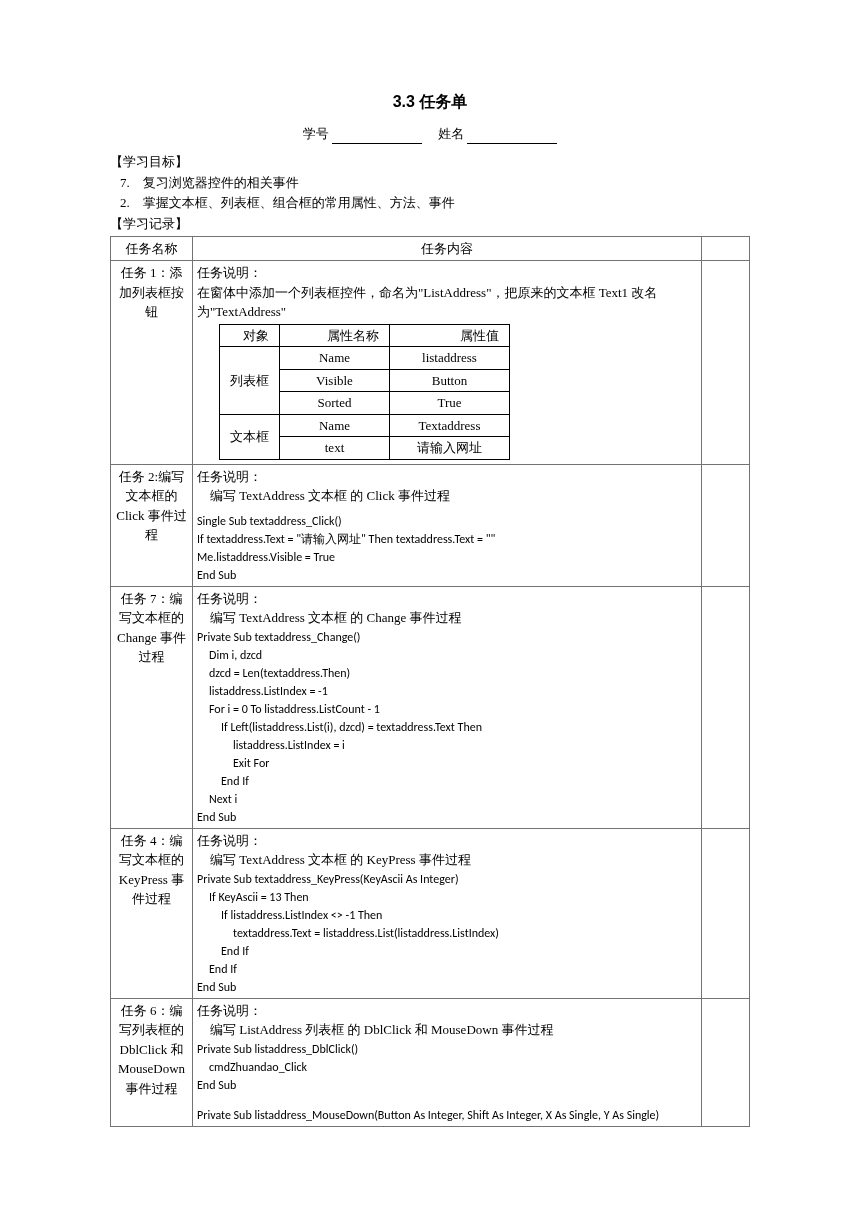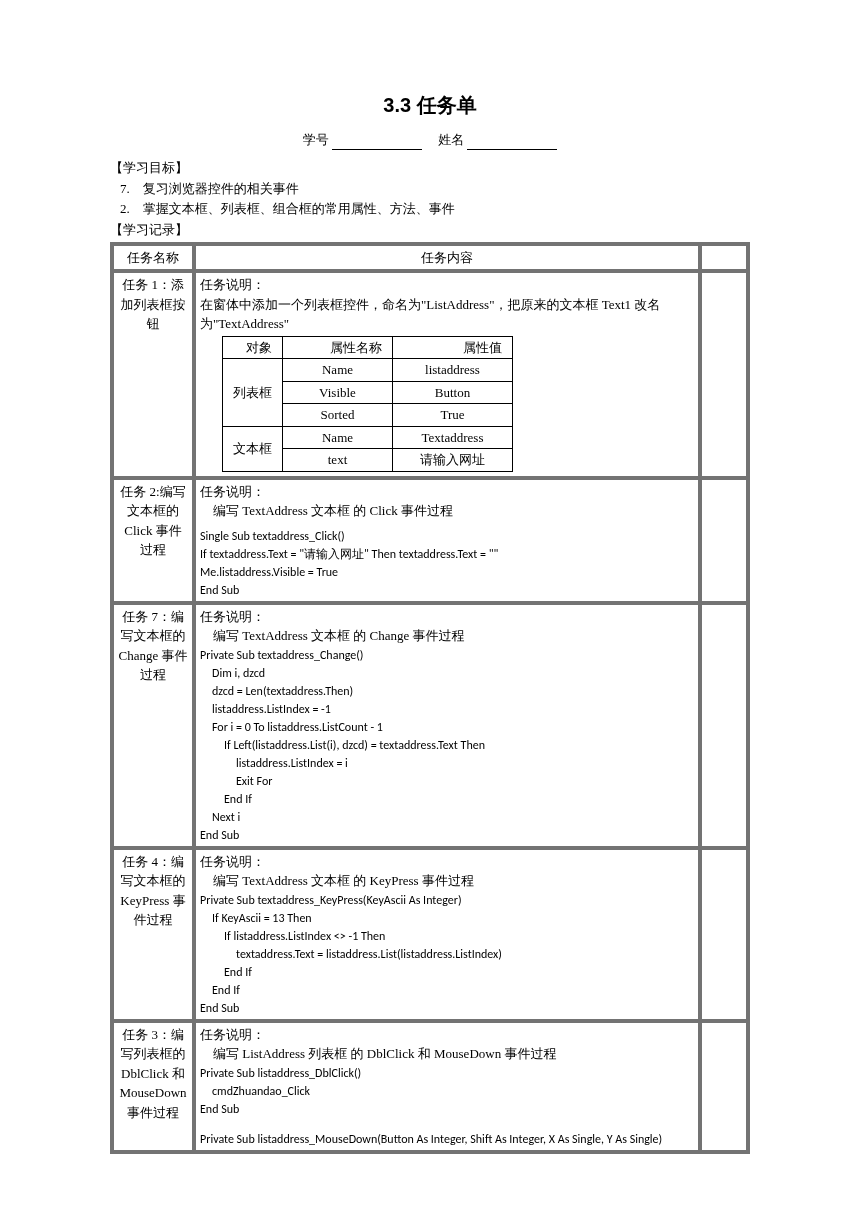--- a/index.html
+++ b/index.html
@@ -8,21 +8,21 @@
     font-size: 13px;
     margin: 0;
     padding: 90px 110px 40px 110px;
     width: 860px;
     color: #000;
     line-height: 1.5;
   }
   .title {
     font-family: "SimHei", "黑体", sans-serif;
     font-weight: bold;
-    font-size: 20px;
+    font-size: 16px;
     text-align: center;
     margin-bottom: 10px;
   }
   .subline {
     text-align: center;
     margin-bottom: 8px;
     font-size: 13px;
   }
   .blank {
     display: inline-block;
@@ -33,21 +33,21 @@
   }
   .section-head { margin: 2px 0; }
   .goal-line { margin: 0 0 0 10px; }
   table.main {
     border-collapse: collapse;
     width: 100%;
     margin-top: 2px;
   }
   table.main > tbody > tr > td,
   table.main > thead > tr > th {
-    border: 4px solid #737373;
+    border: 1px solid #737373;
     vertical-align: top;
     padding: 2px 4px;
   }
   table.main > thead > tr > th {
     font-weight: normal;
     text-align: center;
     font-size: 13px;
   }
   td.taskname {
     width: 82px;
@@ -188,21 +188,21 @@
         <p class="code-line code-sans pad2">        If listaddress.ListIndex &lt;&gt; -1 Then</p>
         <p class="code-line code-sans pad3">            textaddress.Text = listaddress.List(listaddress.ListIndex)</p>
         <p class="code-line code-sans pad2">        End If</p>
         <p class="code-line code-sans pad1">    End If</p>
         <p class="code-line code-sans">End Sub</p>
       </td>
       <td class="rightcol"></td>
     </tr>
 
     <tr>
-      <td class="taskname">任务 3：编写列表框的 DblClick 和 MouseDown 事件过程</td>
+      <td class="taskname">任务 6：编写列表框的 DblClick 和 MouseDown 事件过程</td>
       <td>
         <p class="desc">任务说明：</p>
         <p class="desc indent">编写 ListAddress 列表框 的 DblClick 和 MouseDown 事件过程</p>
         <p class="code-line code-sans">Private Sub listaddress_DblClick()</p>
         <p class="code-line code-sans pad1">    cmdZhuandao_Click</p>
         <p class="code-line code-sans">End Sub</p>
         <div style="height:12px"></div>
         <p class="code-line code-sans">Private Sub listaddress_MouseDown(Button As Integer, Shift As Integer, X As Single, Y As Single)</p>
       </td>
       <td class="rightcol"></td>

